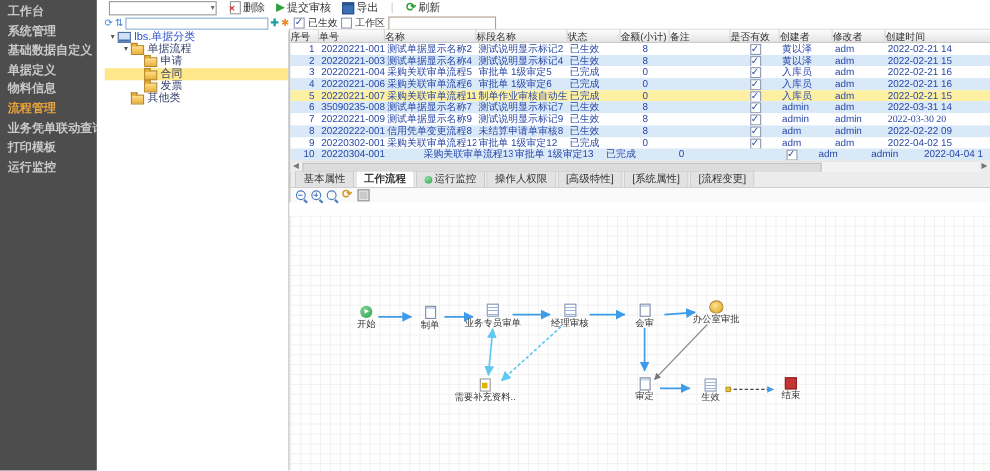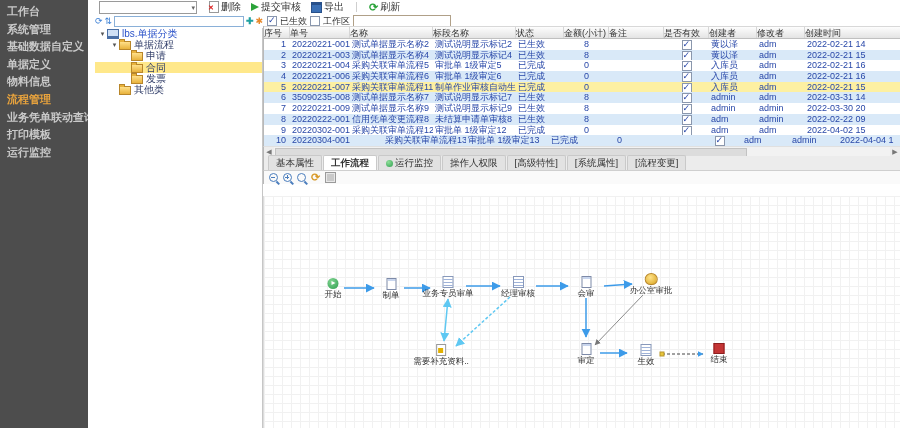--- a/index.html
+++ b/index.html
@@ -300,21 +300,21 @@
           <div class="td num" style="width: 26px;">7</div>
           <div class="td" style="width: 60px;">20220221-009</div>
           <div class="td" style="width: 83px;">测试单据显示名称9</div>
           <div class="td" style="width: 83px;">测试说明显示标记9</div>
           <div class="td" style="width: 48px;">已生效</div>
           <div class="td ctr" style="width: 45px;">8</div>
           <div class="td" style="width: 55px;"></div>
           <div class="td ctr" style="width: 45px;"><span class="cb checked" style="margin-top: 1px;"></span></div>
           <div class="td" style="width: 48px;">admin</div>
           <div class="td" style="width: 48px;">admin</div>
-          <div class="td" style="width: 96px;">2022-03-30 20</div>
+          <div class="td" style="width: 96px; font-family: Liberation Serif, serif;">2022-03-30 20</div>
         </div>
         <div class="trow alt">
           <div class="td num" style="width: 26px;">8</div>
           <div class="td" style="width: 60px;">20220222-001</div>
           <div class="td" style="width: 83px;">信用凭单变更流程8</div>
           <div class="td" style="width: 83px;">未结算申请单审核8</div>
           <div class="td" style="width: 48px;">已生效</div>
           <div class="td ctr" style="width: 45px;">8</div>
           <div class="td" style="width: 55px;"></div>
           <div class="td ctr" style="width: 45px;"><span class="cb checked" style="margin-top: 1px;"></span></div>

